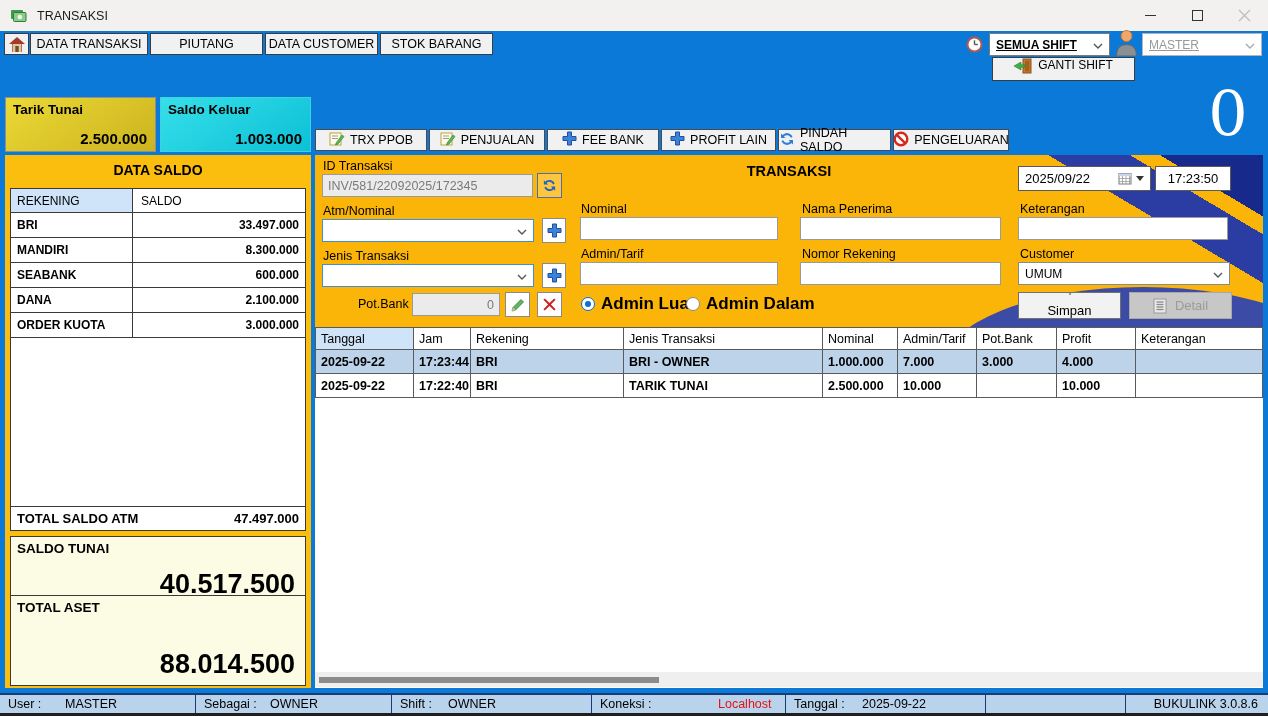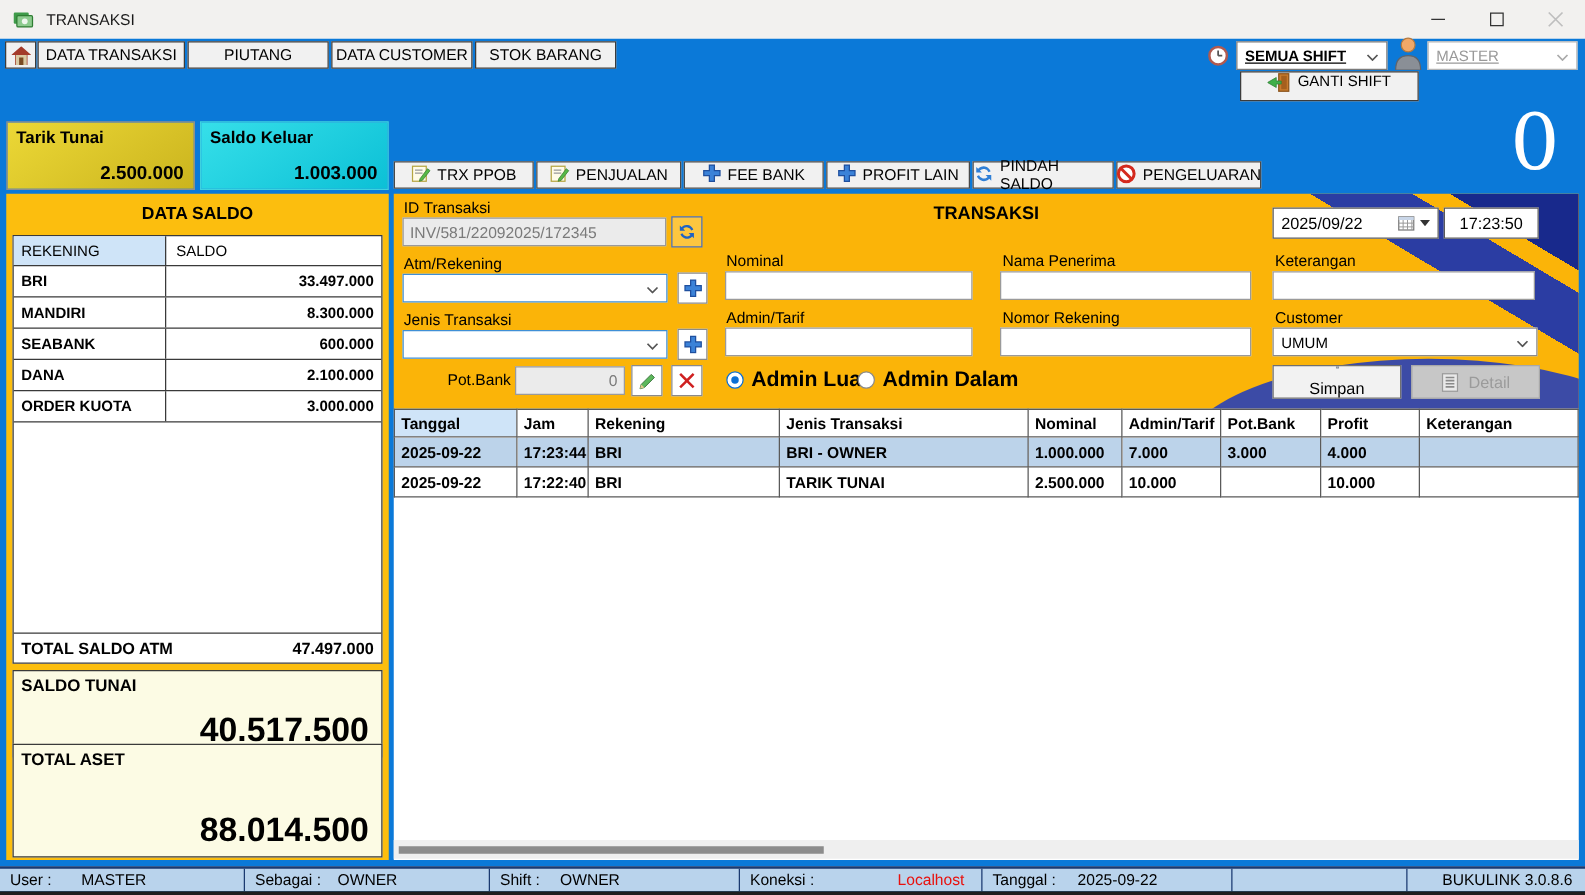--- a/index.html
+++ b/index.html
@@ -83,21 +83,21 @@
   .datebox { position:absolute; left:703px; top:11px; width:133px; height:25px; background:#fff; border:1px solid #5a5a5a; display:flex; align-items:center; padding:0 6px; gap:5px; z-index:2; font-size:13px; }
   .datebox .dchev { width:0; height:0; border-left:4px solid transparent; border-right:4px solid transparent; border-top:5px solid #333; }
   .timebox { position:absolute; left:840px; top:11px; width:76px; height:25px; background:#fff; border:1px solid #5a5a5a; display:flex; align-items:center; justify-content:center; z-index:2; font-size:13px; }
   .cmd-btn { position:absolute; top:137px; width:103px; height:27px; display:flex; align-items:center; justify-content:center; gap:8px; font-size:13px; z-index:2; }
   .btn-simpan { left:703px; background:#f2f2f2; border:1px solid #707070;flex-direction:column; }
   .btn-detail { left:814px; background:#c7c7c7; border:1px solid #a8a8a8; color:#9b9b9b; }
 
   
   .grid-area { position:absolute; left:315px; top:327px; width:948px; height:361px; background:#fff; }
   table.grid { border-collapse:collapse; table-layout:fixed; width:947px; }
-  table.grid th, table.grid td { border:1px solid #5a5a5a; height:22px; padding:0 5px; font-size:12.5px; overflow:hidden; white-space:nowrap; text-align:left; font-weight:700; }
+  table.grid th, table.grid td { border:1px solid #5a5a5a; height:22px; padding:0 5px; font-size:12.5px; overflow:hidden; white-space:nowrap; text-align:left; font-weight:400; }
   table.grid td { height:24px; font-weight:600; }
   th.sorted { background:#cfe4f8; }
   tr.sel td { background:#bcd3ea; }
   td.num { text-align:right; }
   .hscroll { position:absolute; left:0; bottom:1px; width:948px; height:15px; background:#efefef; }
   .hscroll .thumb { position:absolute; left:4px; top:5px; width:340px; height:6px; background:#8c8c8c; }
 
   
   .statusbar { position:absolute; left:0; top:693px; width:1268px; height:20px; background:#b9d3ec; border-top:2px solid #1b3a70; display:flex; font-size:12.5px; }
   .sb-seg { border-right:1px solid #1b3a70; display:flex; align-items:center; padding:0 8px; }
@@ -299,21 +299,21 @@
 
     <span class="f-label" style="left:8px;top:4px;">ID Transaksi</span>
     <input class="f-input dis" style="left: 7px; top: 19px; width: 211px;" readonly="" value="INV/581/22092025/172345">
     <div class="sq-btn btn-refresh" style="left:222px;top:18px;">
       <svg width="15" height="15" viewBox="0 0 16 16">
           <path d="M13.5 6 A6 6 0 0 0 3.5 4 L2 2.5 V7 H6.5 L4.9 5.4 A4.2 4.2 0 0 1 11.8 6.8 Z" fill="#1f63c4"></path>
           <path d="M2.5 10 A6 6 0 0 0 12.5 12 L14 13.5 V9 H9.5 L11.1 10.6 A4.2 4.2 0 0 1 4.2 9.2 Z" fill="#1f63c4"></path>
         </svg>
     </div>
 
-    <span class="f-label" style="left:8px;top:49px;">Atm/Rekening</span>
+    <span class="f-label" style="left:8px;top:49px;">Atm/Nominal</span>
     <div class="f-combo blue" style="left:7px;top:64px;width:212px;">
       <span></span>
       <span class="chev"><svg width="10" height="6">
             <polyline points="1,1 5,5 9,1" fill="none" stroke="#555" stroke-width="1.4"></polyline>
           </svg></span>
     </div>
     <div class="sq-btn" style="left:227px;top:63px;width:24px;">
       <svg width="15" height="15" viewBox="0 0 15 15">
           <path d="M5.5 1 h4 v4.5 H14 v4 H9.5 V14 h-4 V9.5 H1 v-4 h4.5 Z" fill="#3b82d8" stroke="#1f4f9e"></path>
         </svg>

